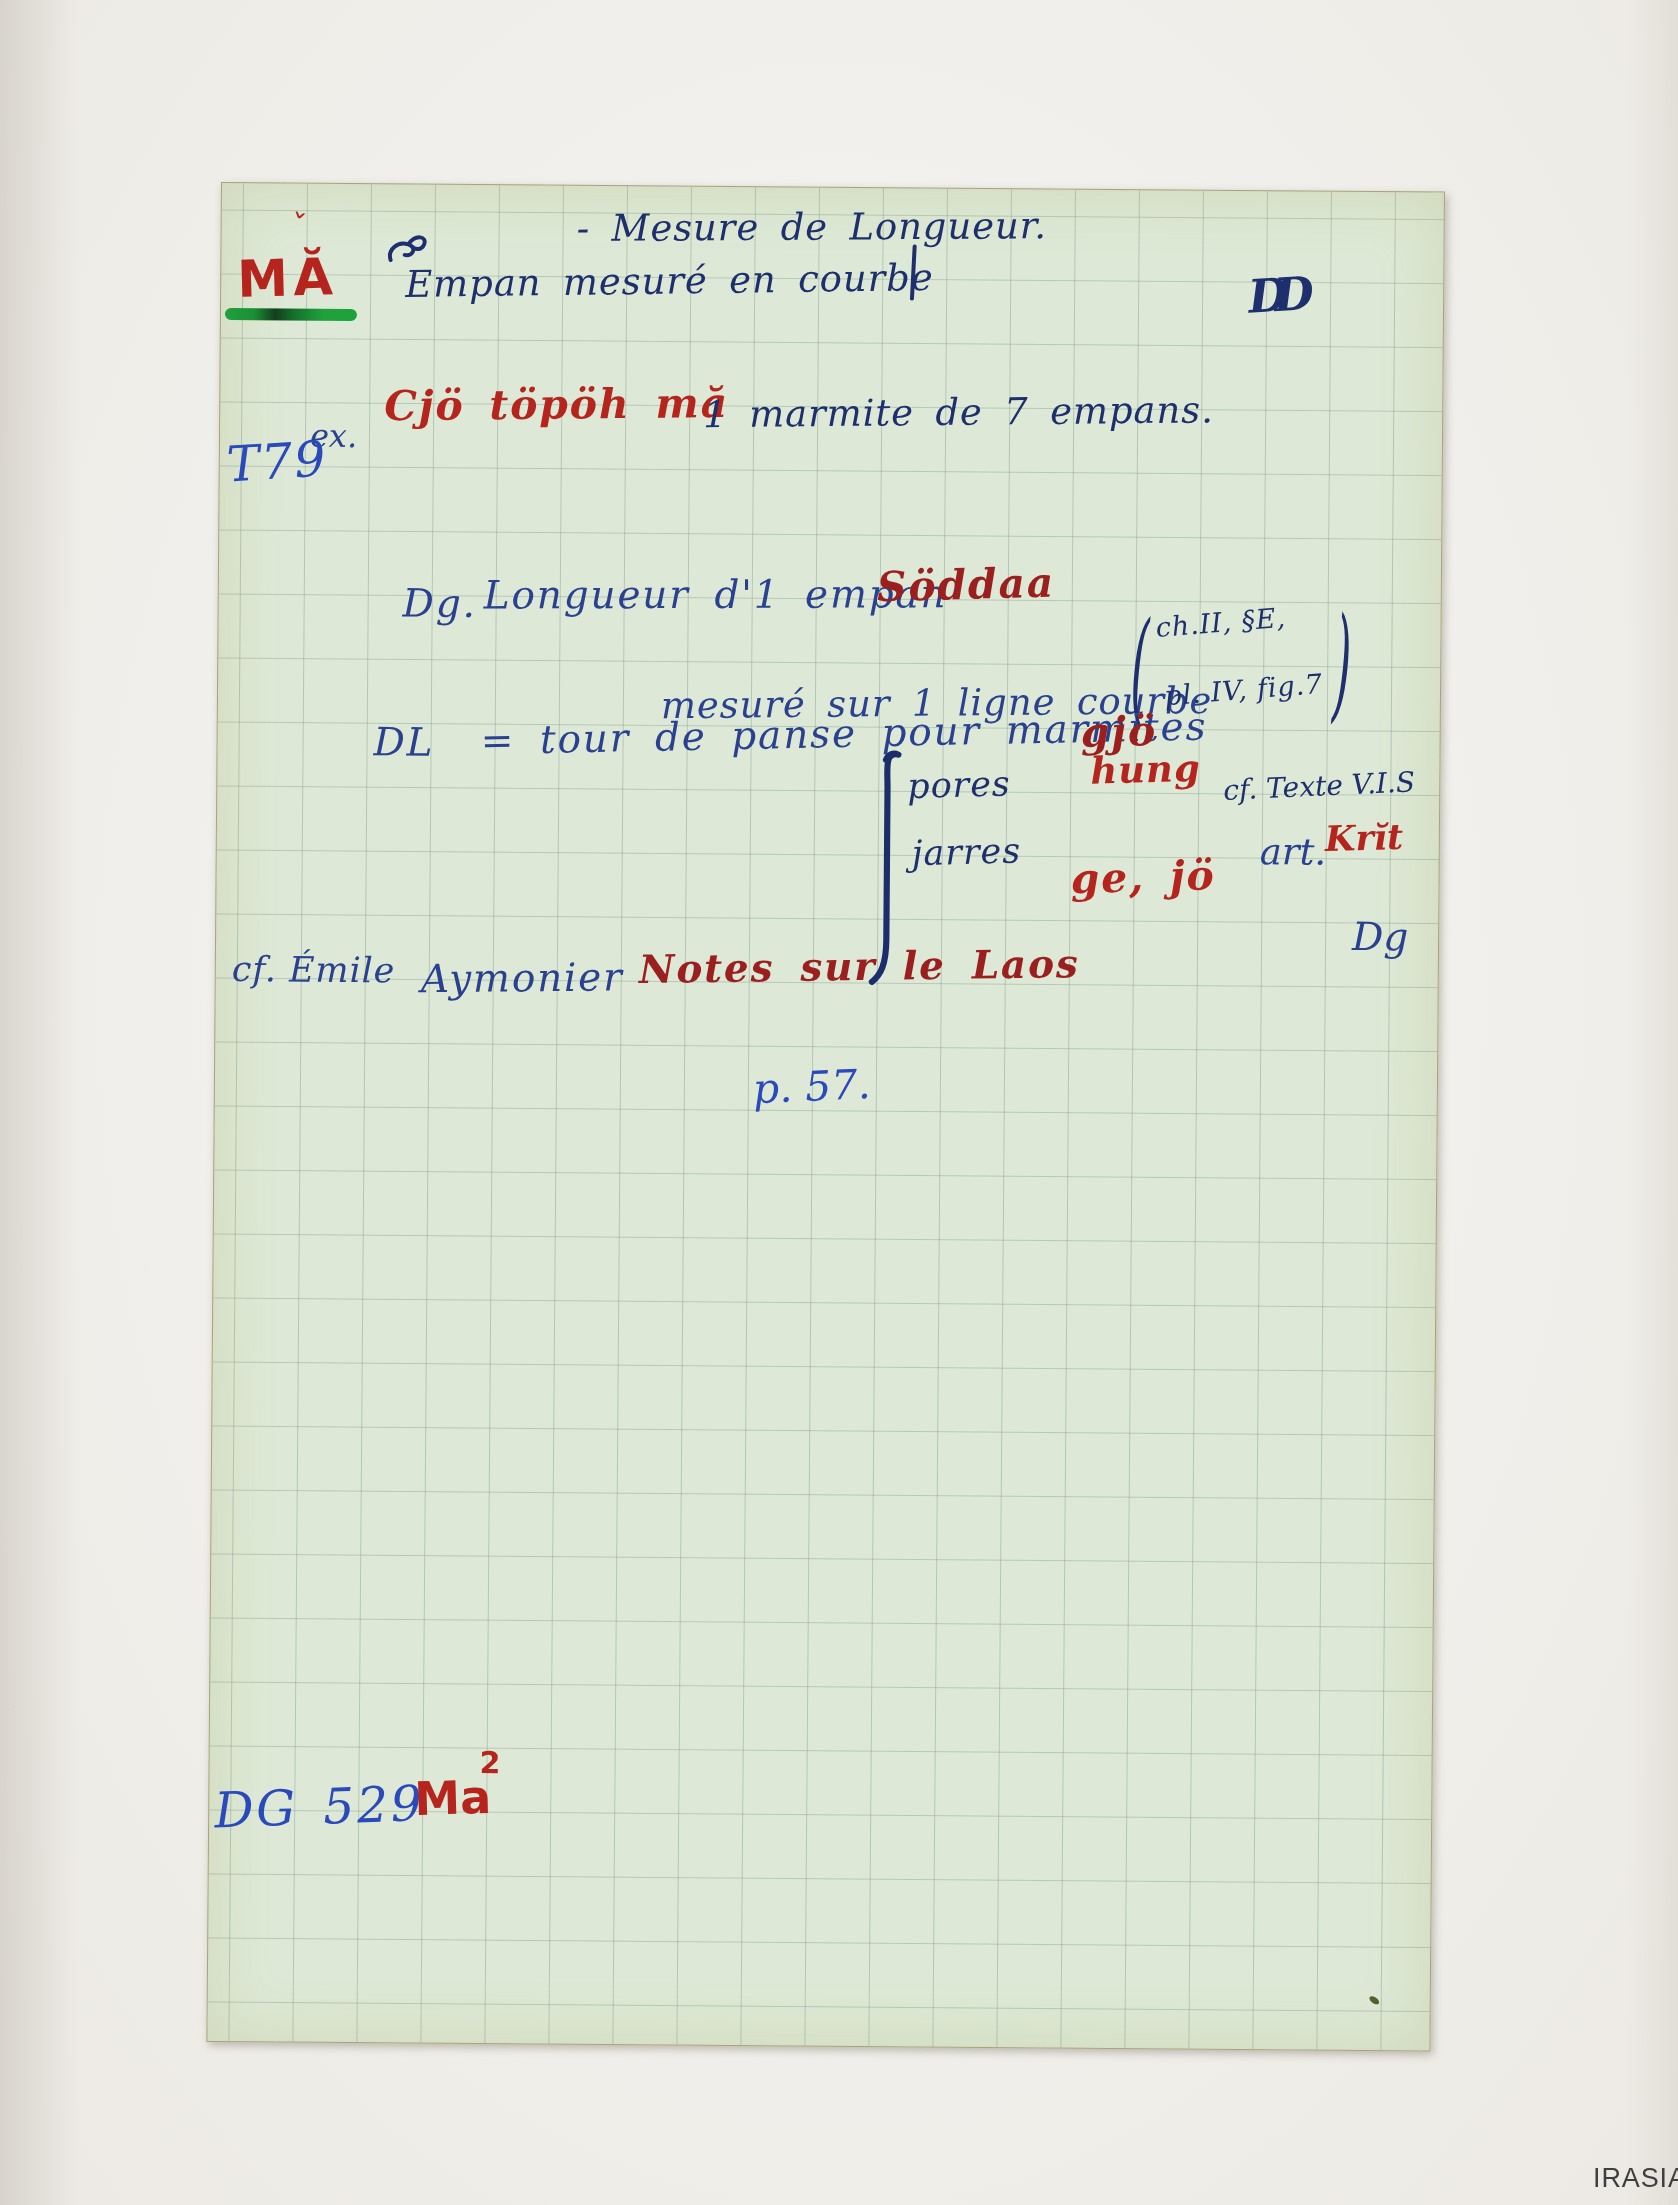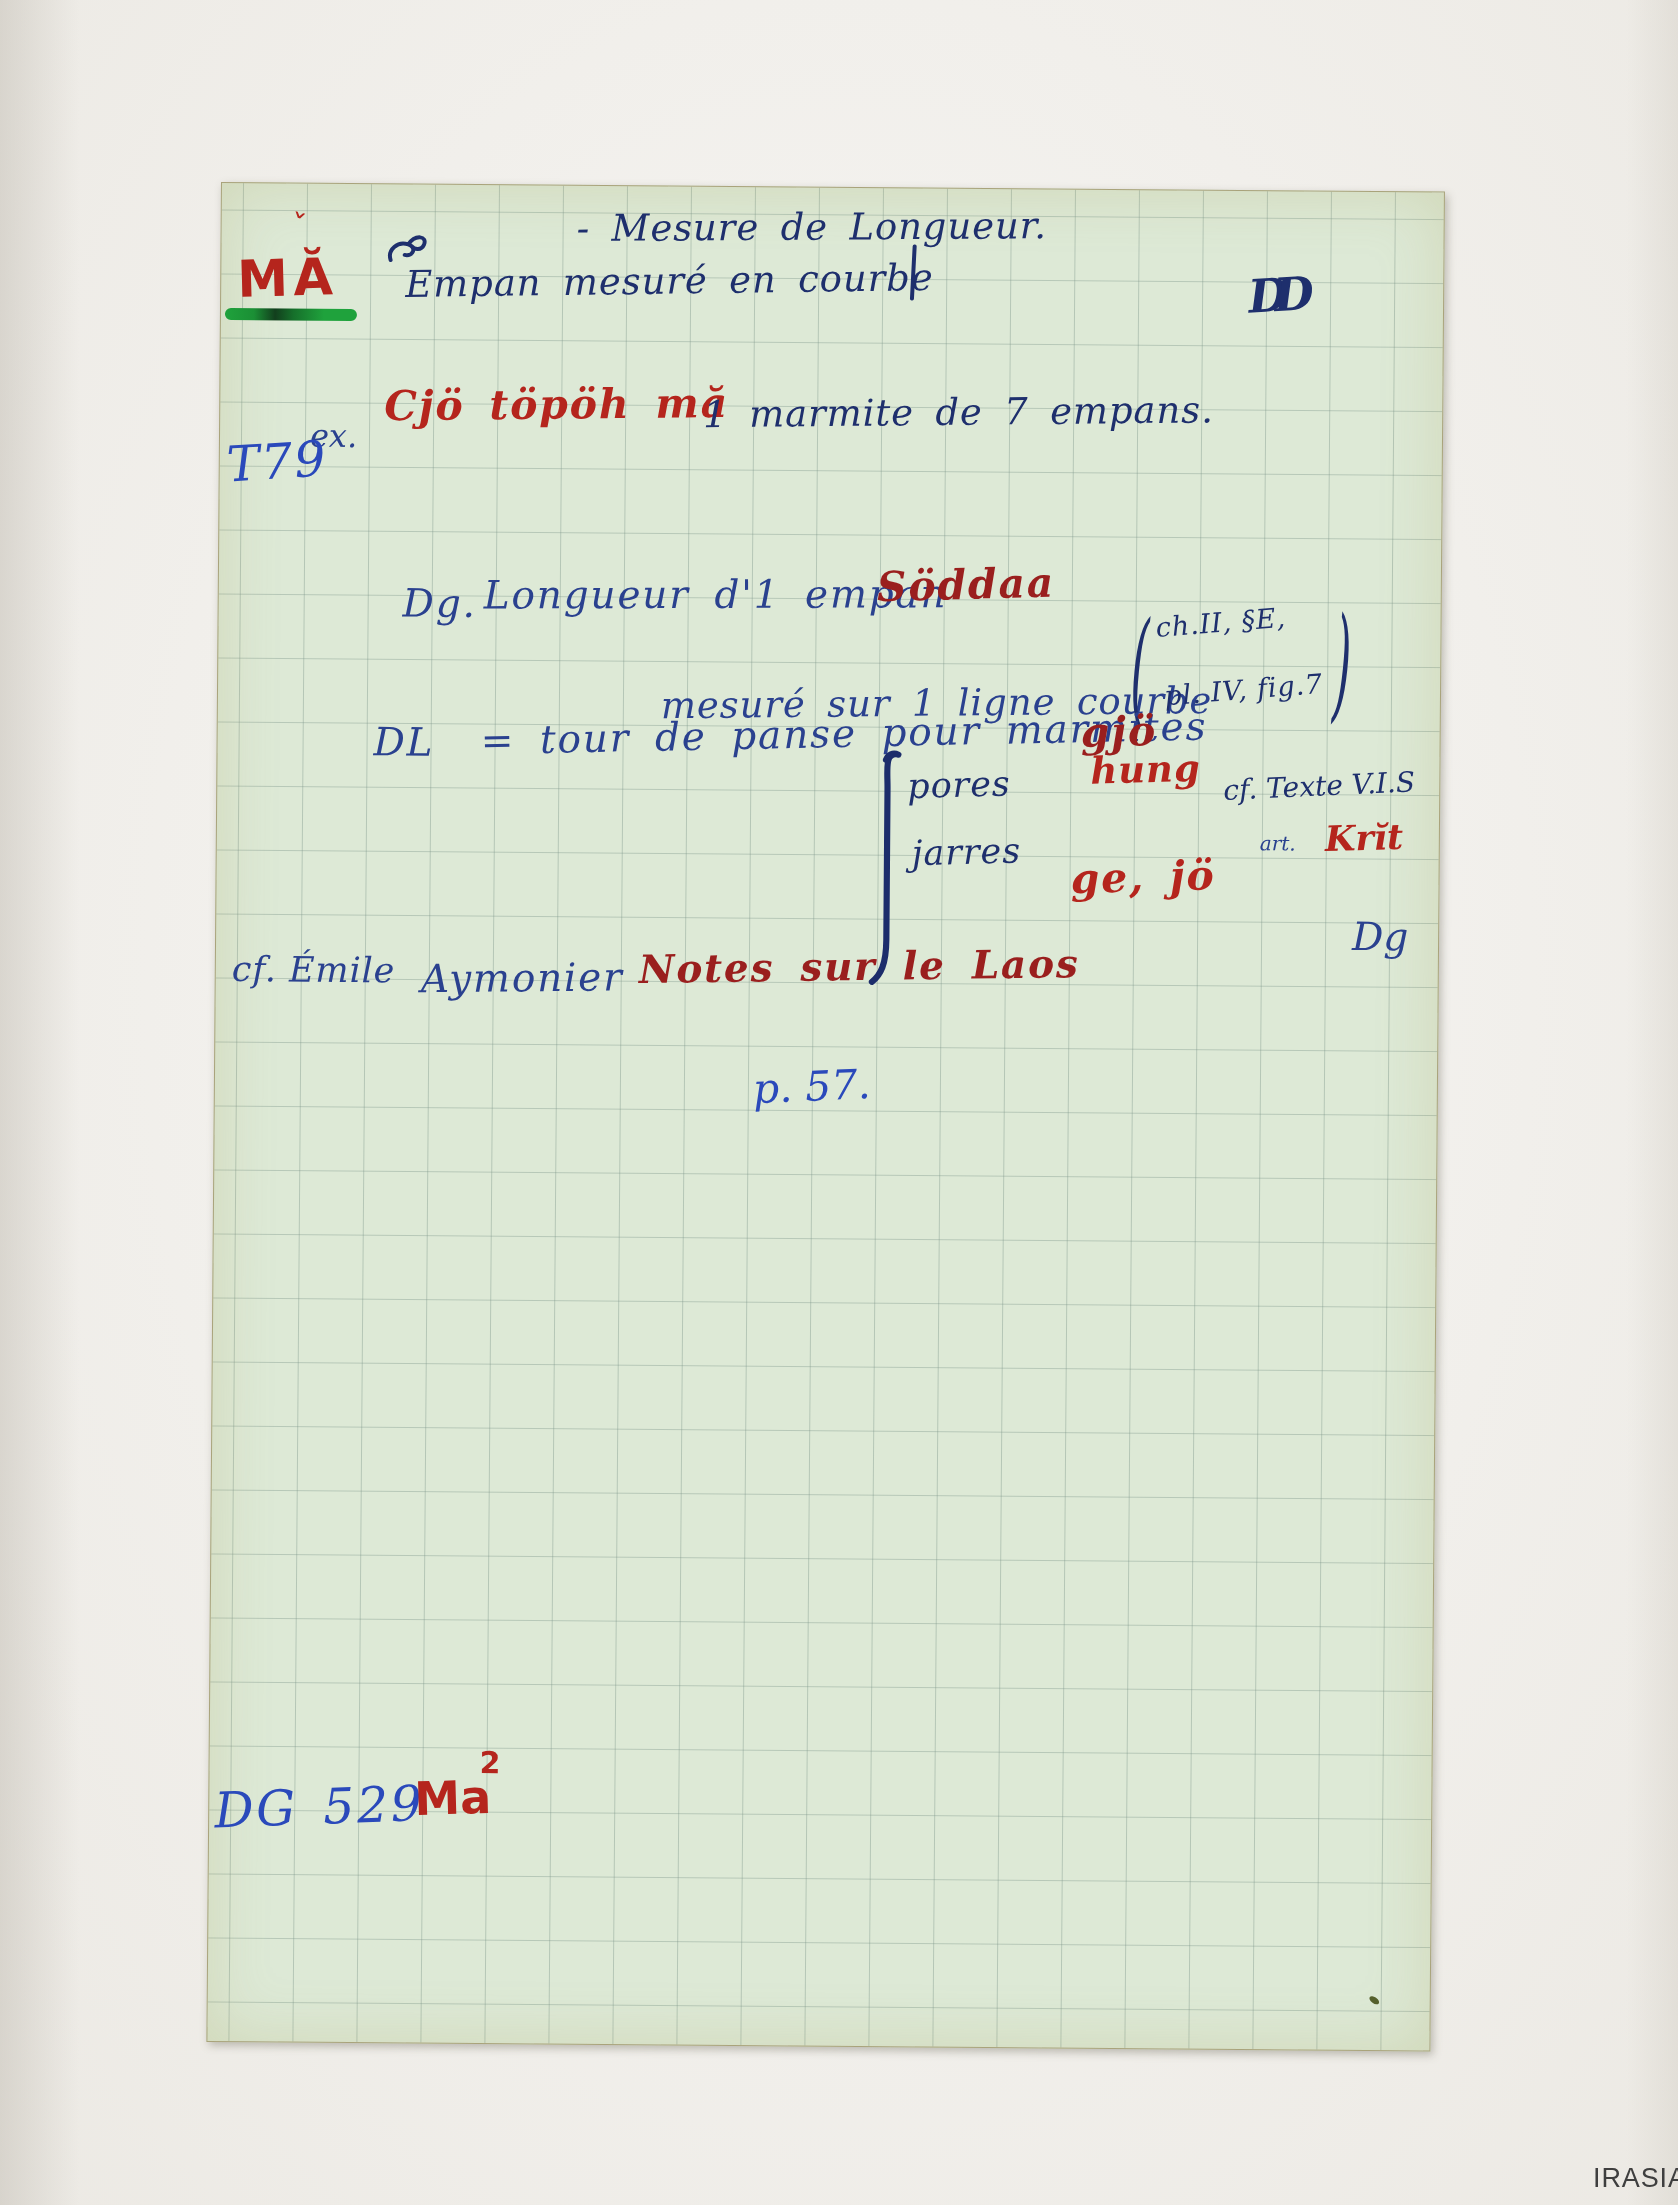--- a/index.html
+++ b/index.html
@@ -67,21 +67,21 @@
   .paren-line2{left:946px;top:485px;font-size:27px;transform:rotate(-5deg);letter-spacing:0.9px;}
   .dl-label{left:156px;top:538px;}
   .dl-text{left:263px;top:526px;transform:rotate(-1.6deg);}
   .dl-term{left:863px;top:522px;font-weight:bold;transform:rotate(-2deg);}
   .brace{position:absolute;left:649px;top:561px;}
   .list-fr1{left:690px;top:579px;transform:rotate(-2deg);}
   .list-fr2{left:695px;top:646px;transform:rotate(-2deg);}
   .list-cham1{left:873px;top:561px;font-weight:bold;transform:rotate(-2deg);}
   .list-cham2{left:854px;top:667px;font-weight:bold;transform:rotate(-2deg);}
   .cross-ref1{left:1006px;top:581px;transform:rotate(-3deg);}
-  .cross-ref2-label{left:1043px;top:642px;font-size:20px;}
+  .cross-ref2-label{left:1043px;top:642px;font-size:37px;}
   .cross-ref2-term{left:1108px;top:628px;font-size:35px;font-weight:bold;transform:rotate(-2deg);}
   .cross-ref3{left:1136px;top:725px;font-size:39px;}
   .biblio-cf{left:16px;top:769px;}
   .biblio-author{left:205px;top:773px;transform:rotate(-1deg);}
   .biblio-title{left:423px;top:759px;font-weight:bold;transform:rotate(-1.2deg);}
   .biblio-page{left:538px;top:879px;font-size:41px;transform:rotate(-3deg);}
   .bottom-ref{left:5.3px;top:1599px;font-size:49px;letter-spacing:2.6px;word-spacing:7px;transform:rotate(-2.5deg);}
   .bottom-term{left:205px;top:1590px;font-size:46px;font-weight:bold;font-style:normal;
     font-family:"DejaVu Sans",sans-serif;color:#b5251d;transform:rotate(-2deg);}
   .bottom-sup{left:270px;top:1563px;font-size:30px;font-weight:bold;font-style:normal;

